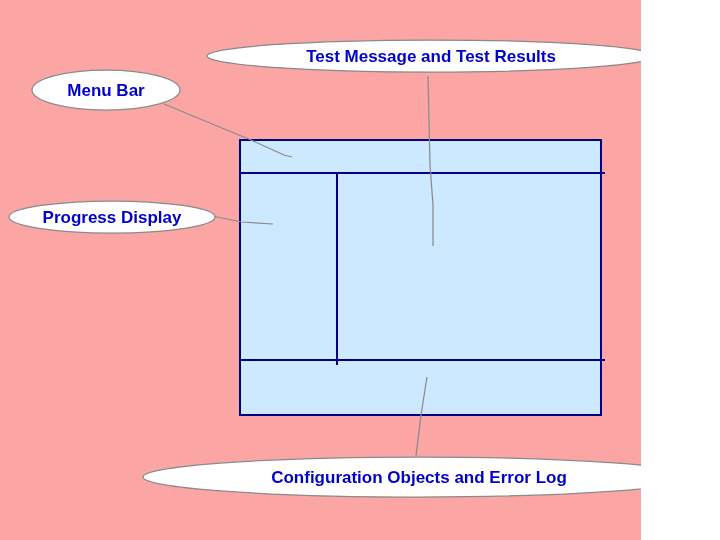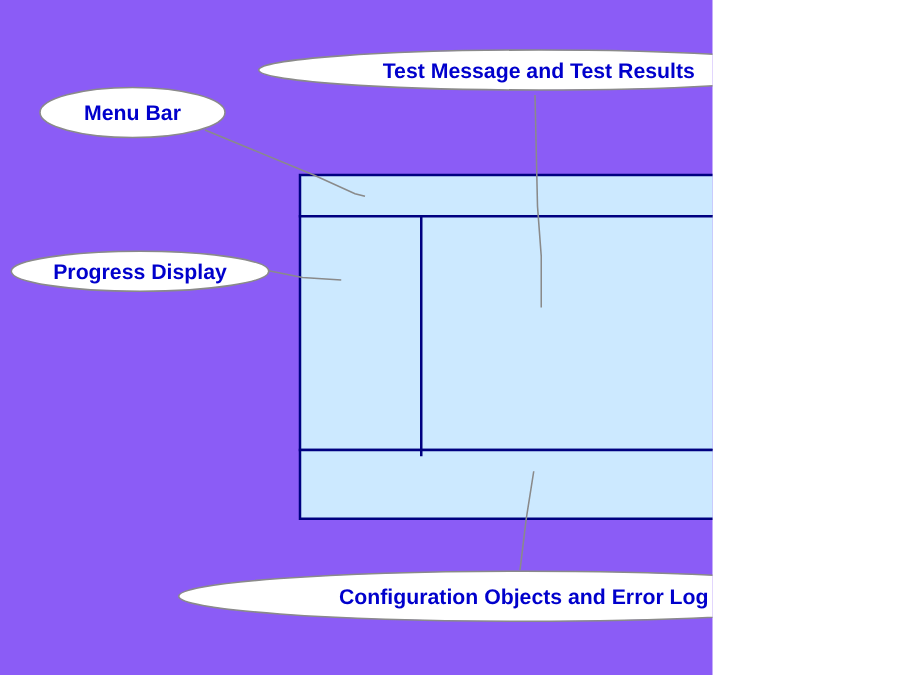--- a/index.html
+++ b/index.html
@@ -2,23 +2,23 @@
 <html><head>
 <meta charset="utf-8">
 <style>
   html, body {
     margin: 0;
     padding: 0;
     background: #FFFFFF;
   }
   .stage {
     position: relative;
-    width: 570px;
+    width: 641px;
     height: 540px;
-    background: #8b5cf6;
+    background: #fca5a5;
     overflow: hidden;
   }
   svg { display: block; }
   .region {
     stroke-width: 2px;
   }
   .tick {
     stroke-width: 2px;
     fill: none;
   }

